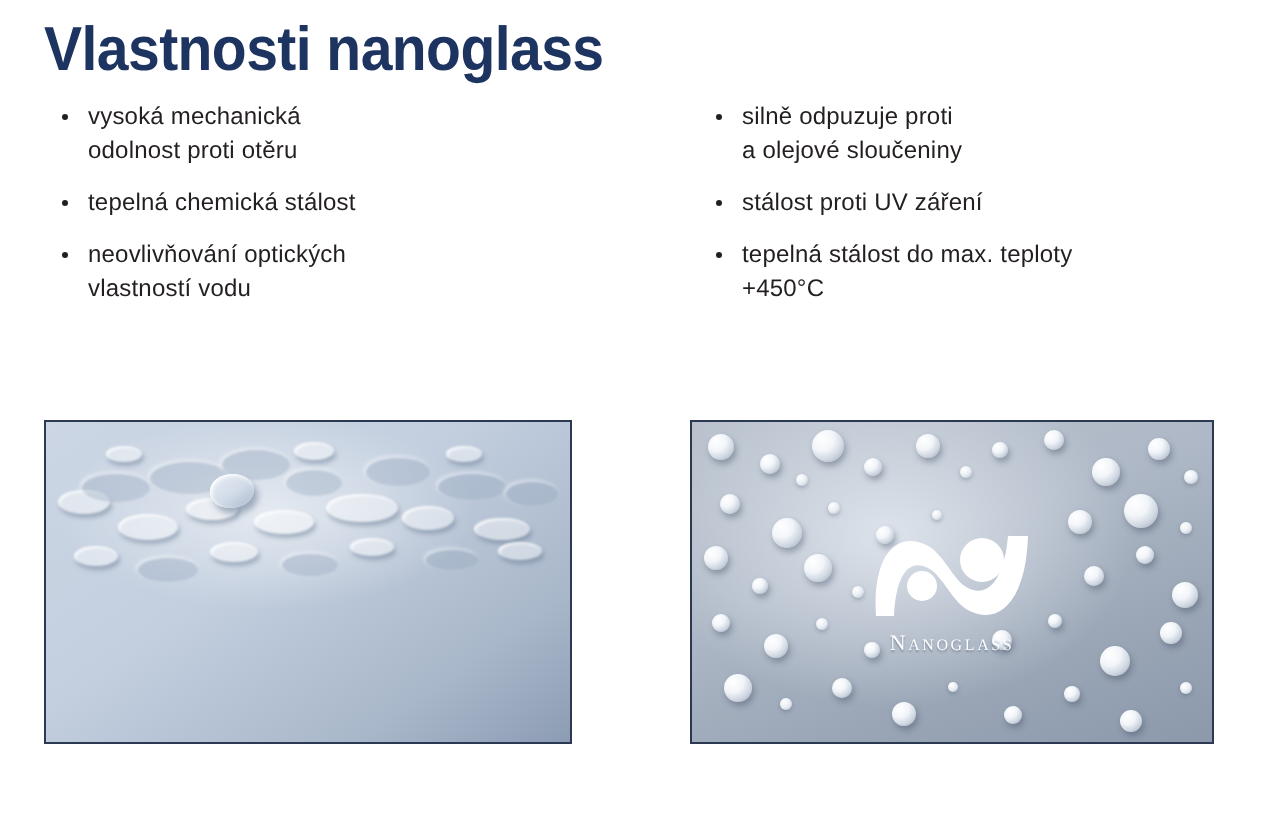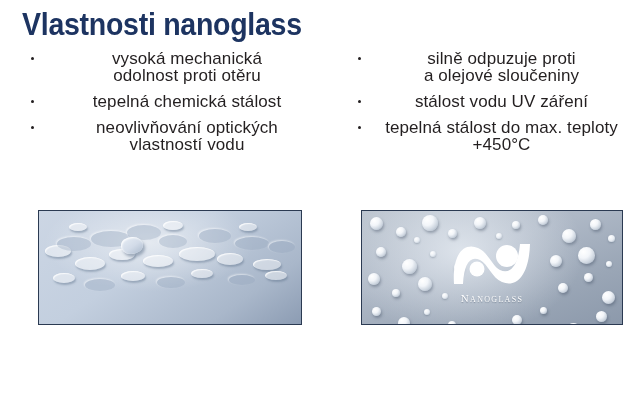--- a/index.html
+++ b/index.html
@@ -56,25 +56,24 @@
 
   ul.bullets {
     list-style: none;
     margin: 0;
     padding: 0;
   }
   ul.bullets li {
     position: relative;
     padding-left: 14px;
     margin-bottom: 9px;
-    font-size: 17px;
+    font-size: 12px;
     line-height: 17px;
     color: #231f20;
     letter-spacing: 0.1px;
-    text-align: center;
   }
   ul.bullets li .dot {
     position: absolute;
     left: 1px;
     top: 7px;
     width: 3px;
     height: 3px;
     border-radius: 50%;
     background: #231f20;
   }
@@ -86,25 +85,24 @@
   
   .figure {
     position: absolute;
   }
   .fig-left  { left: 22px;  top: 210px; }
   .fig-right { left: 345px; top: 210px; }
 
   .photo {
     position: relative;
     width: 264px;
-    height: 115px;
+    height: 162px;
     border: 1px solid #2b3a52;
     overflow: hidden;
     box-sizing: border-box;
-    margin-left: 16px;
   }
   .fig-right .photo { width: 262px; }
 
   
   .photo-untreated {
     background:
       radial-gradient(ellipse 150px 70px at 42% 28%, rgba(255,255,255,0.55) 0%, rgba(255,255,255,0) 70%),
       linear-gradient(145deg, #ccd6e4 0%, #c3cfdf 42%, #a9b7ca 78%, #8c9cb3 100%);
   }
   .smear {
@@ -198,21 +196,21 @@
 
     <div class="col col-right">
       <ul class="bullets">
         <li>
           <span class="dot"></span>
           <span class="txt">silně odpuzuje proti
 a olejové sloučeniny</span>
         </li>
         <li>
           <span class="dot"></span>
-          <span class="txt">stálost vodu UV záření</span>
+          <span class="txt">stálost proti UV záření</span>
         </li>
         <li>
           <span class="dot"></span>
           <span class="txt">tepelná stálost do max. teploty
 +450°C</span>
         </li>
       </ul>
     </div>
 
   </div>

